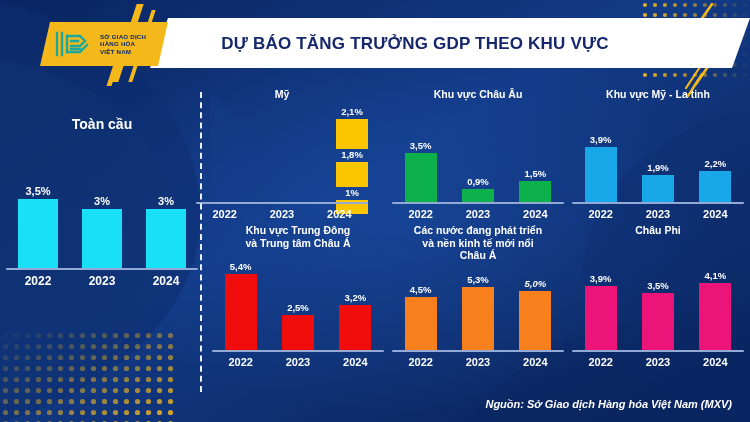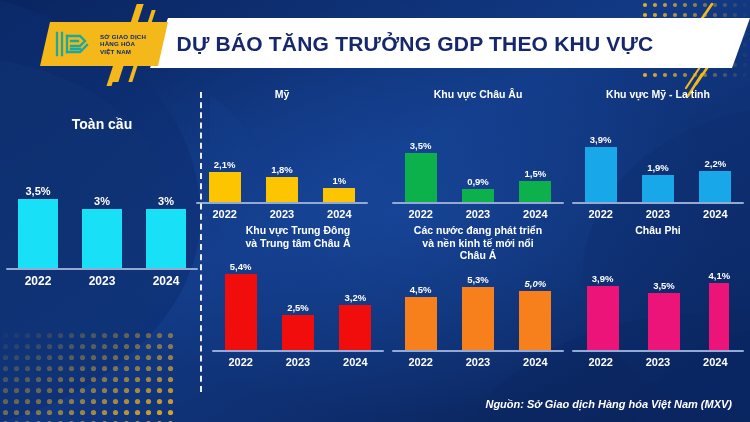--- a/index.html
+++ b/index.html
@@ -27,21 +27,21 @@
     display:flex; align-items:center; z-index:6;
   }
   .logo-mark { width:40px; height:30px; margin-left:14px; flex:none; }
   .logo-text {
     margin-left:6px; color:#0b2a6b; font-weight:bold;
     font-size:6.2px; line-height:7.6px; letter-spacing:.2px;
   }
   .title {
     position:absolute; left:170px; top:28px; width:490px; height:32px;
     display:flex; align-items:center; justify-content:center;
-    color:#16276b; font-weight:bold; font-size:21px; letter-spacing:.2px;
+    color:#16276b; font-weight:bold; font-size:17px; letter-spacing:.2px;
     white-space:nowrap; z-index:6;
   }
   .hstripe { position:absolute; background:#F5B81A; z-index:5; }
 
   
   .board { position:absolute; inset:0; z-index:3; }
 
   .chart { position:absolute; }
   .chart-title {
     text-align:center; color:#ffffff; font-weight:bold;
@@ -204,21 +204,21 @@
       </div>
       <div class="xlabels" style="position: relative; margin-top: 4px;">
         <div class="xlabel" style="width: 40px;">2022</div>
         <div class="xlabel" style="width: 40px;">2023</div>
         <div class="xlabel" style="width: 40px;">2024</div>
       </div>
     </div>
     <div class="chart " style="left: 196px; top: 88px; width: 172px;">
       <div class="chart-title" style="height: 18px;">Mỹ</div>
       <div class="plot" style="height: 98px;">
-        <div class="bars" style="height: 96px;">
+        <div class="bars" style="height: 96px; flex-direction: column;">
           <div class="bar-col" style="width: 32px;">
             <div class="bar-val">2,1%</div>
             <div class="bar" style="height: 29.5556px; background: rgb(253, 197, 0);"></div>
           </div>
           <div class="bar-col" style="width: 32px;">
             <div class="bar-val">1,8%</div>
             <div class="bar" style="height: 25.3333px; background: rgb(253, 197, 0);"></div>
           </div>
           <div class="bar-col" style="width: 32px;">
             <div class="bar-val">1%</div>
@@ -341,21 +341,21 @@
       <div class="plot" style="height: 110px;">
         <div class="bars" style="height: 108px;">
           <div class="bar-col" style="width: 32px;">
             <div class="bar-val">3,9%</div>
             <div class="bar" style="height: 63.5556px; background: rgb(236, 19, 121);"></div>
           </div>
           <div class="bar-col" style="width: 32px;">
             <div class="bar-val">3,5%</div>
             <div class="bar" style="height: 57.037px; background: rgb(236, 19, 121);"></div>
           </div>
-          <div class="bar-col" style="width: 20px;">
+          <div class="bar-col" style="width: 32px;">
             <div class="bar-val">4,1%</div>
             <div class="bar" style="height: 66.8148px; background: rgb(236, 19, 121);"></div>
           </div>
         </div>
         <div class="axis" style="background: rgb(147, 169, 214);"></div>
       </div>
       <div class="xlabels" style="position: relative; margin-top: 4px;">
         <div class="xlabel" style="width: 32px;">2022</div>
         <div class="xlabel" style="width: 32px;">2023</div>
         <div class="xlabel" style="width: 32px;">2024</div>

